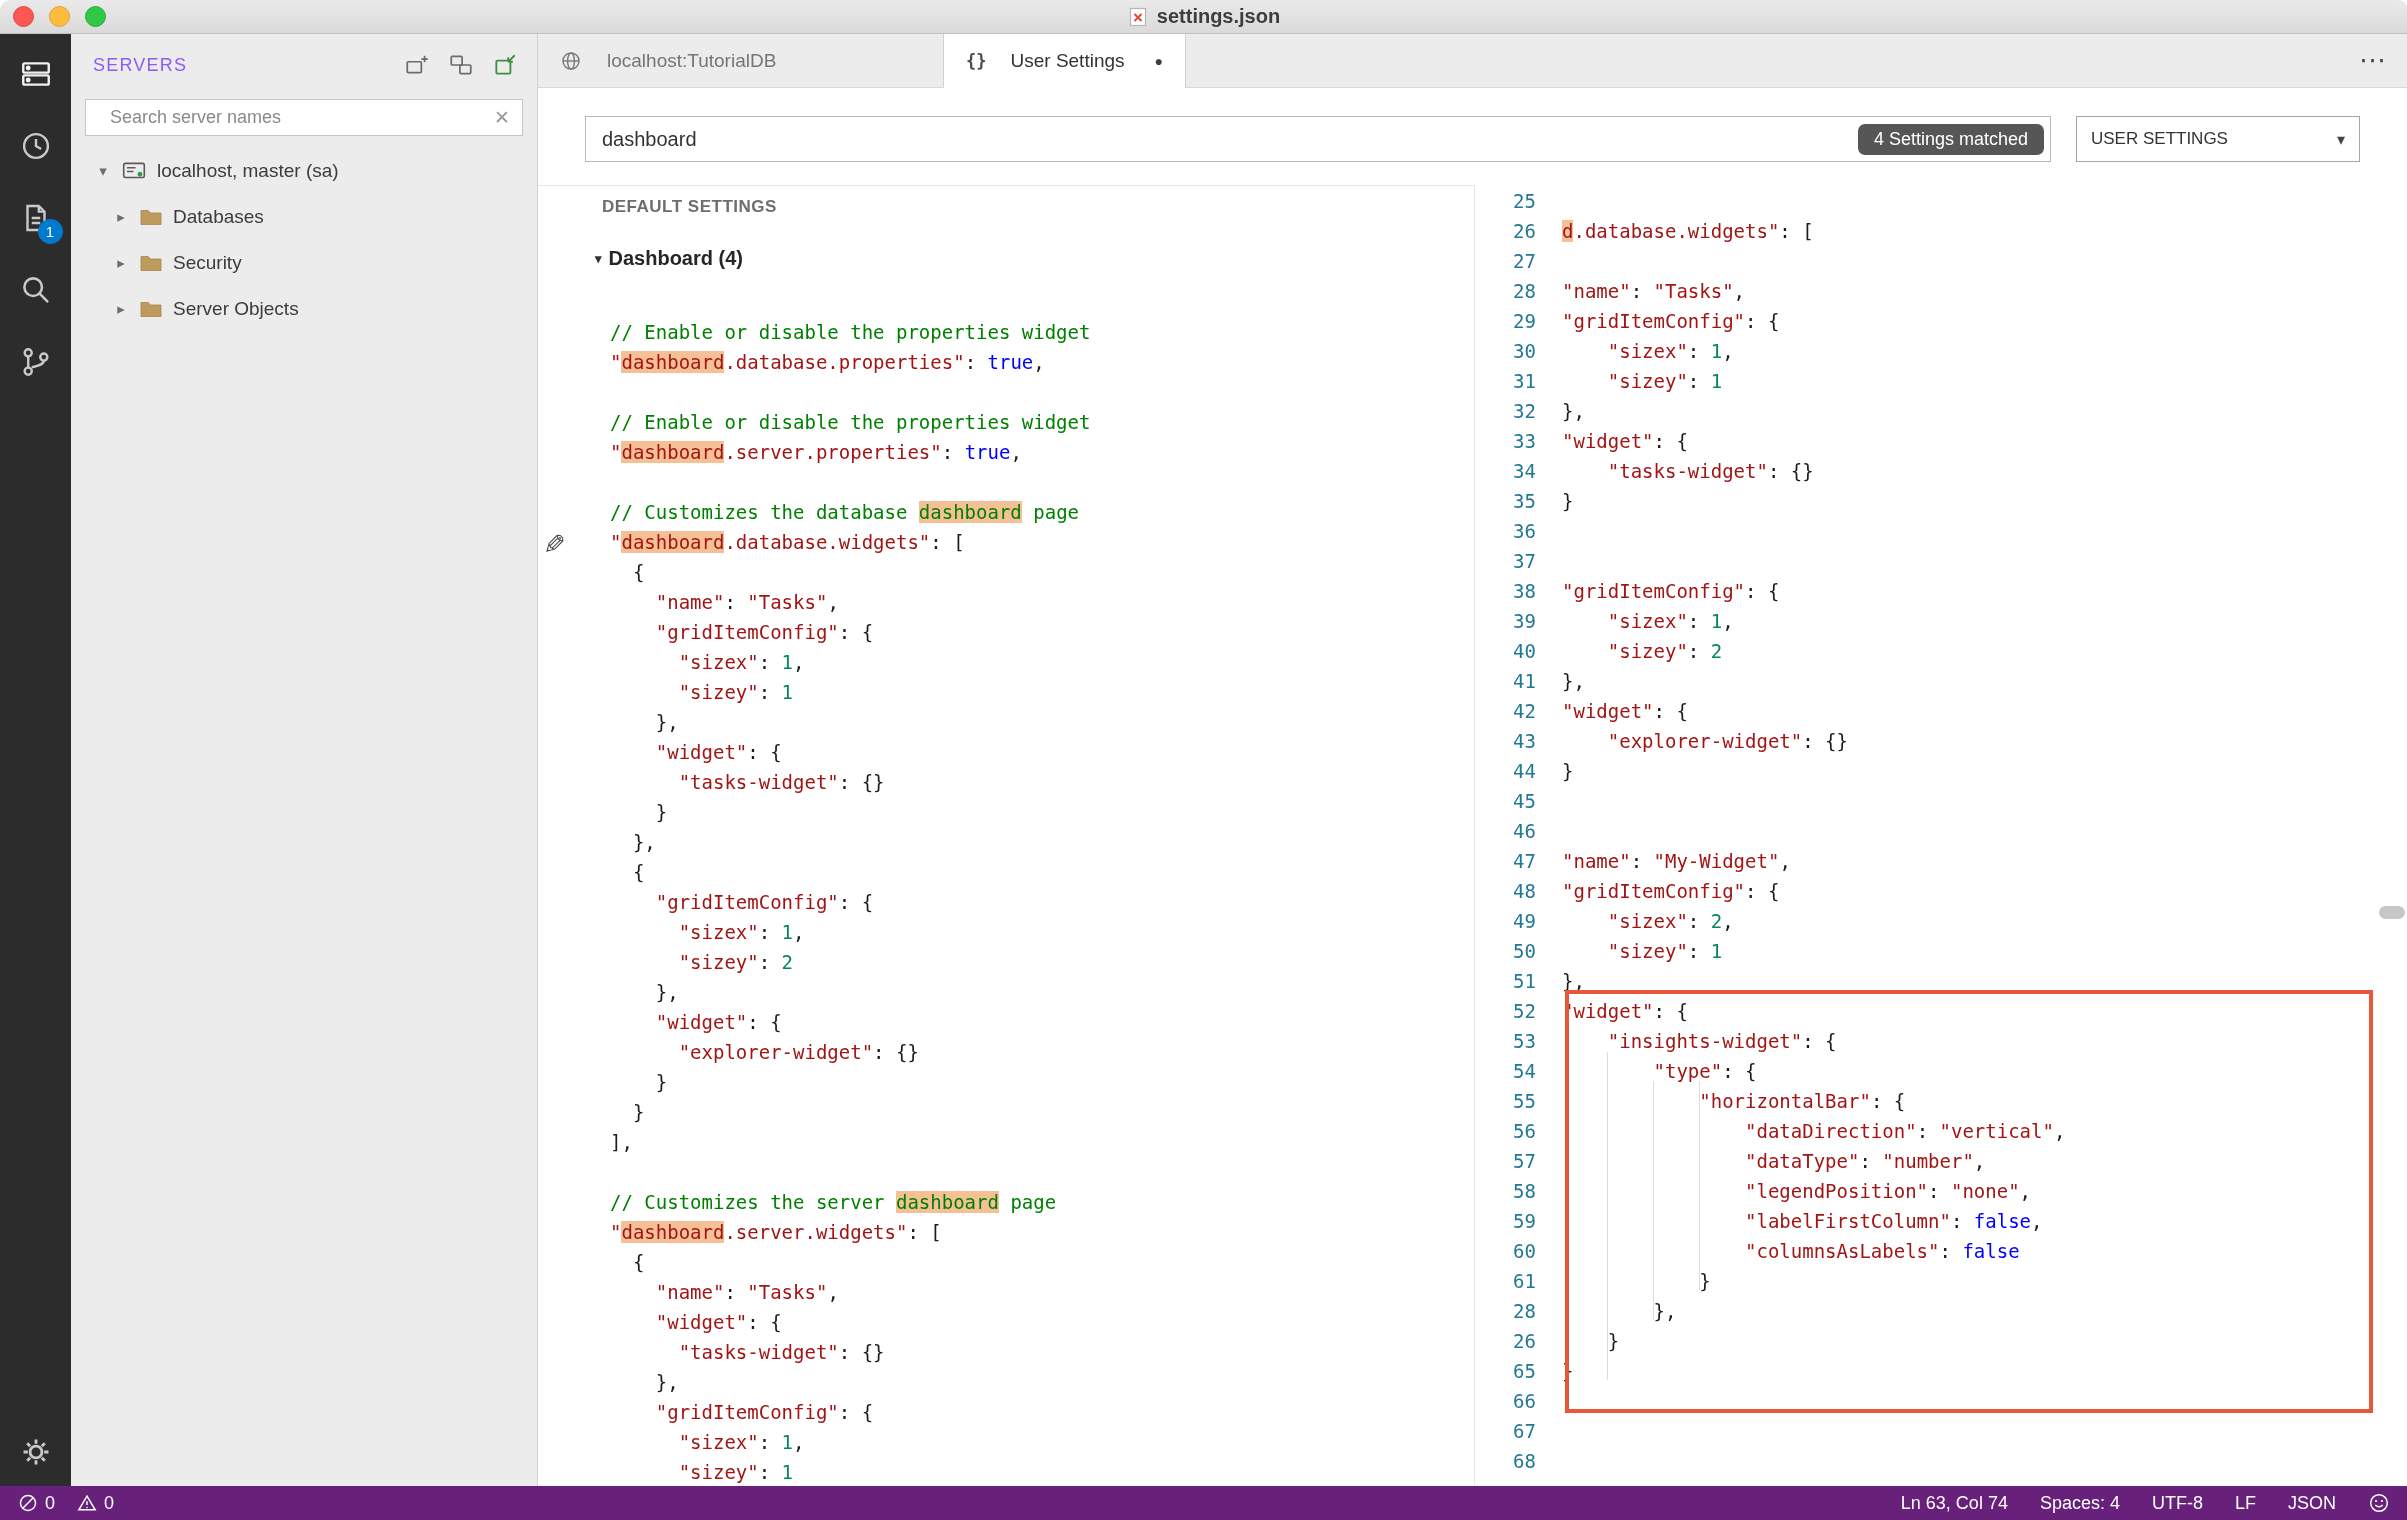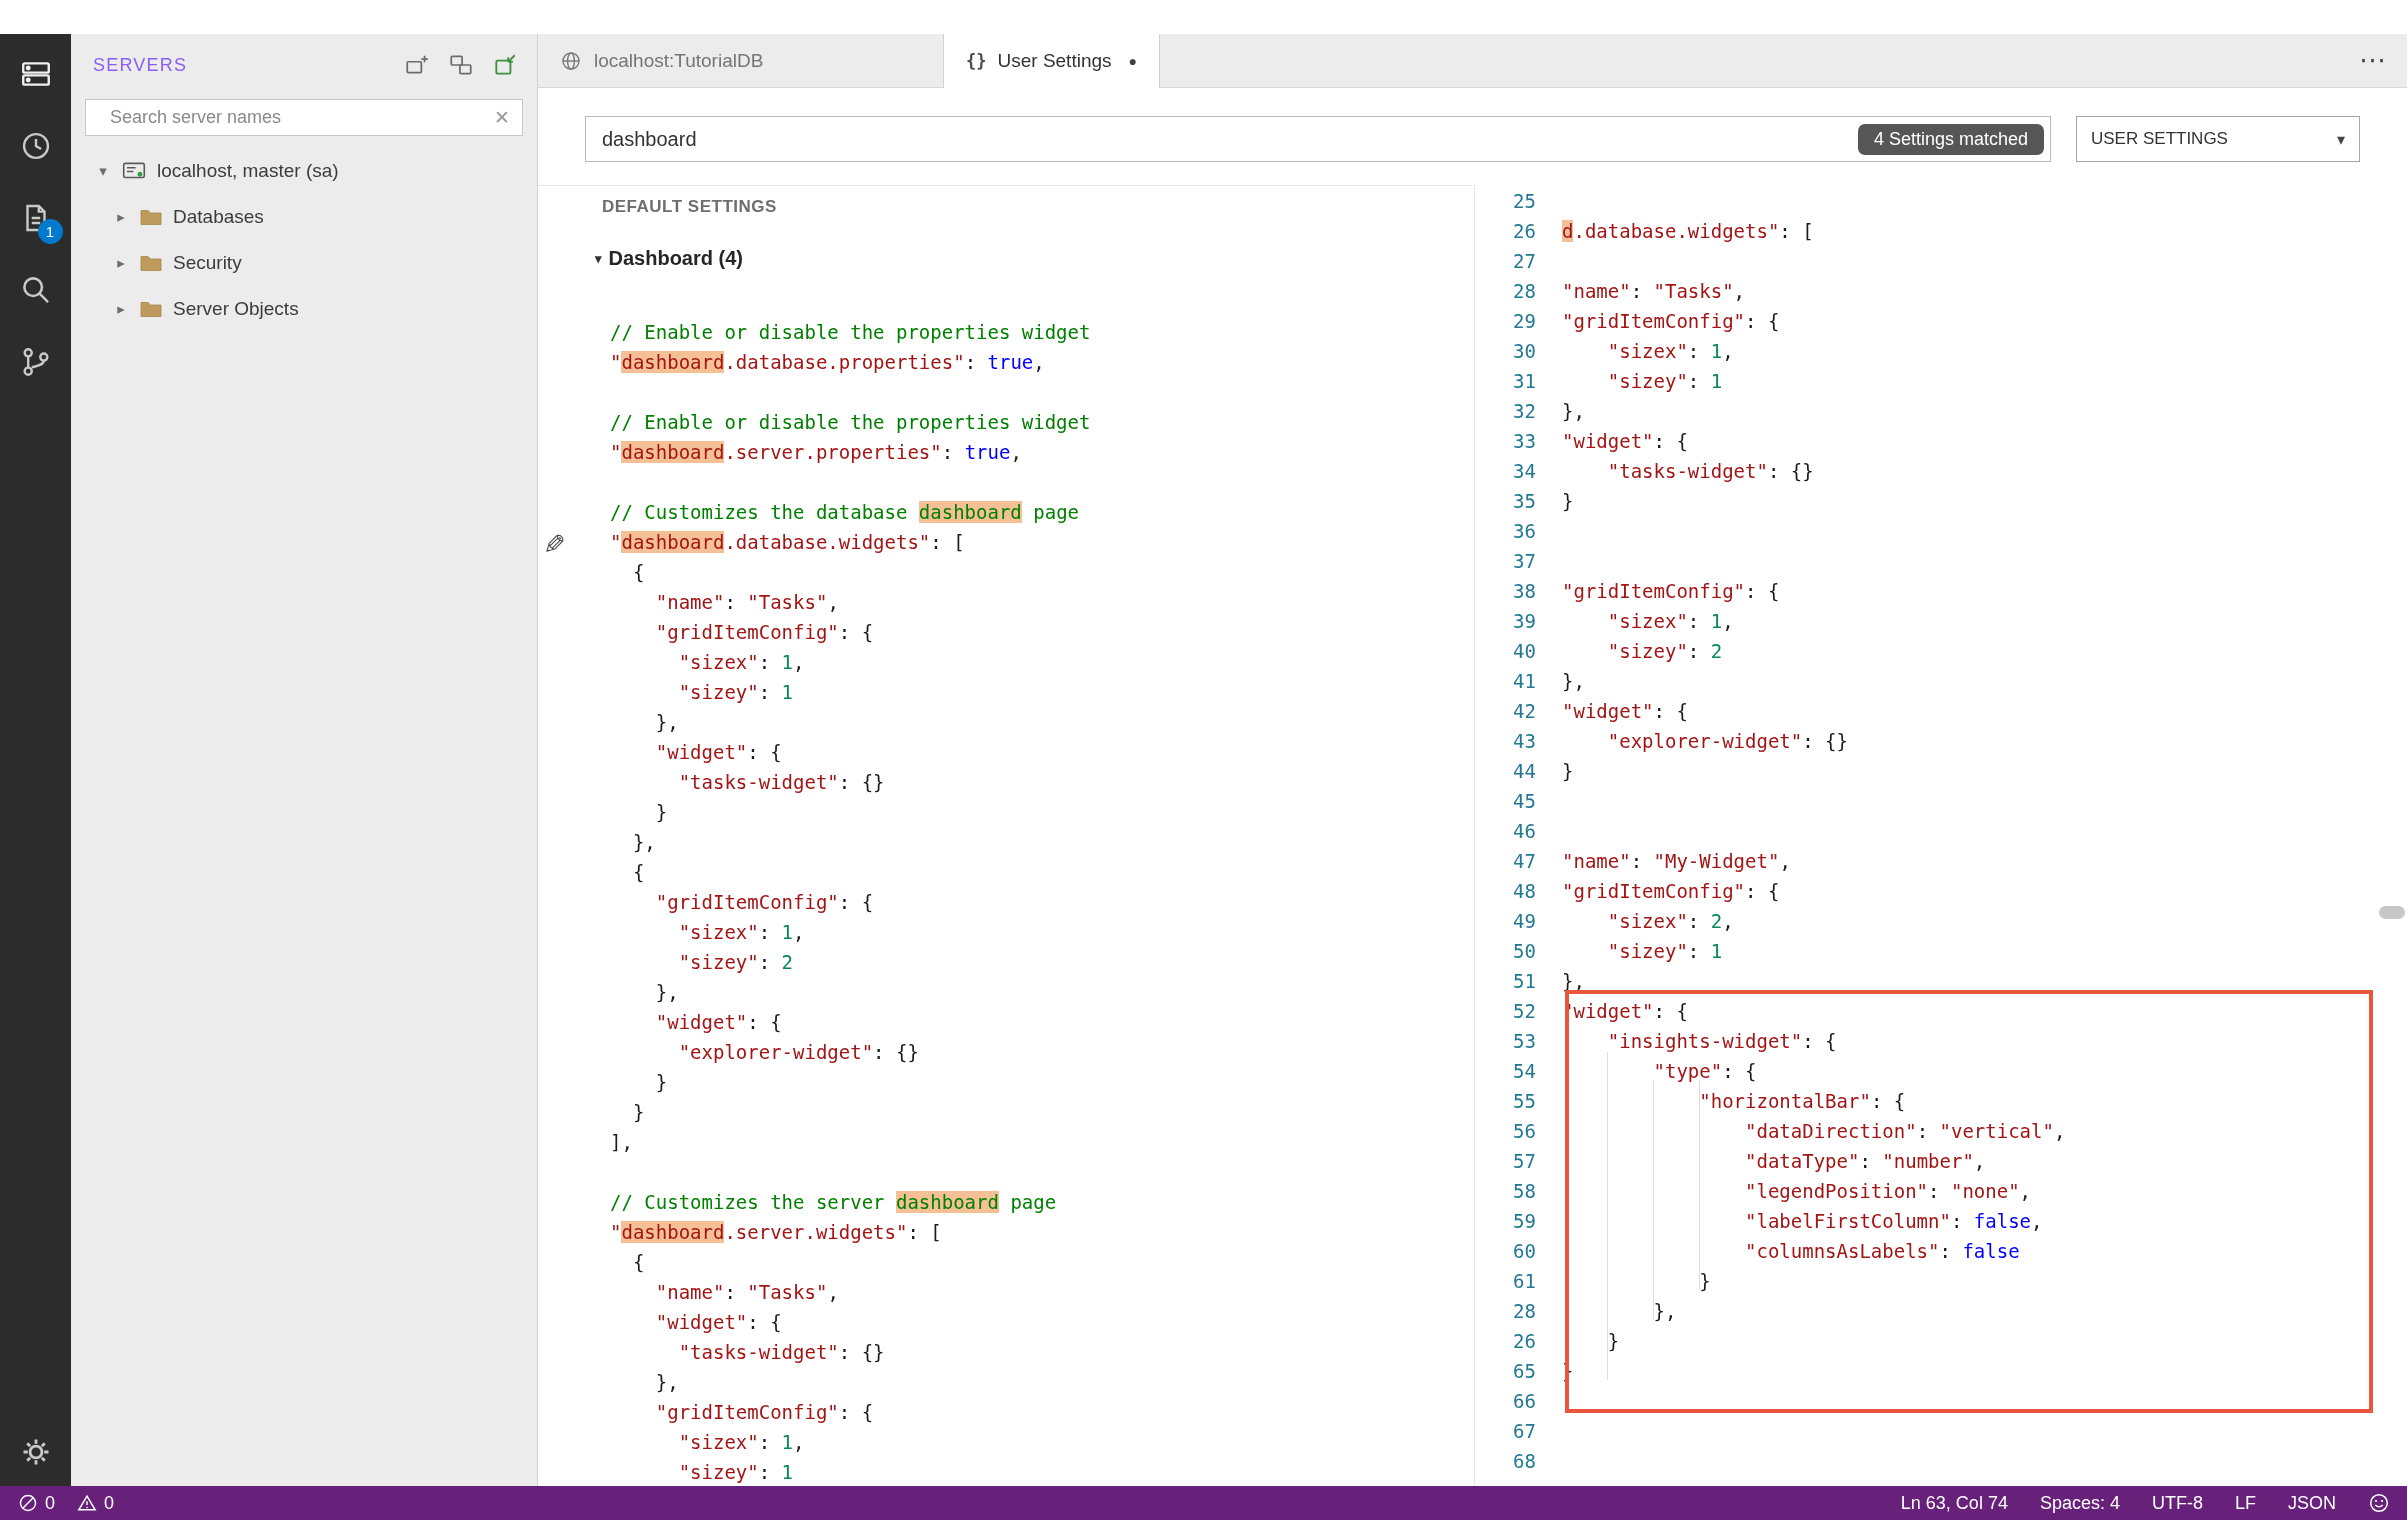--- a/index.html
+++ b/index.html
@@ -34,21 +34,21 @@
   .clear-icon{color:#9a9a9a;font-size:19px;cursor:pointer;line-height:1;}
   .tree{margin-top:12px;}
   .tree-row{height:46px;display:flex;align-items:center;gap:10px;font-size:19px;color:#3C3C3C;cursor:pointer;}
   .tree-row.root{padding-left:24px;}
   .tree-row.child{padding-left:42px;}
   .chev{font-size:15px;color:#6d6d6d;width:16px;text-align:center;}
 
   
   .editor{position:absolute;left:537px;top:34px;right:0;bottom:34px;background:#fff;}
   .tabbar{position:absolute;top:0;left:0;right:0;height:54px;background:#ECECEC;border-bottom:1px solid #D8D8D8;display:flex;align-items:stretch;}
-  .tab{display:flex;align-items:center;gap:11px;padding:0 22px;font-size:19px;color:#757575;background:#ECECEC;border-right:1px solid #D2D2D2;cursor:pointer;height:53px;}
+  .tab{display:flex;align-items:center;gap:24px;padding:0 22px;font-size:19px;color:#757575;background:#ECECEC;border-right:1px solid #D2D2D2;cursor:pointer;height:53px;}
   .tab.first{width:407px;}
   .tab.active{background:#fff;color:#333;height:54px;z-index:2;}
   .braces-icon{font-family:"DejaVu Sans Mono",monospace;font-size:17px;font-weight:bold;color:#4d4d4d;}
   .mod-dot{font-size:14px;color:#3f3f3f;margin-left:6px;}
   .more-actions{position:absolute;right:22px;top:10px;font-size:27px;color:#4a4a4a;cursor:pointer;}
 
   .toolbar{position:absolute;top:54px;left:0;right:0;height:98px;background:#fff;border-bottom:1px solid #E7E7E7;}
   .settings-search{position:absolute;left:48px;top:28px;width:1466px;height:46px;border:1px solid #B9B9B9;background:#fff;display:flex;align-items:center;}
   .settings-search input{flex:1;height:100%;border:none;outline:none;font-size:20px;color:#333;padding:0 16px;font-family:"Liberation Sans",sans-serif;}
   .match-badge{margin-right:6px;background:var(--badge-bg,#565656);color:#fff;font-size:18px;padding:5px 16px;border-radius:7px;white-space:nowrap;}
@@ -94,20 +94,34 @@
   .status-left .gap{width:8px;}
   .status-right{margin-left:auto;display:flex;align-items:center;gap:32px;}
   .status-right span{cursor:pointer;white-space:nowrap;}
   svg{display:block;}
 </style>
 </head>
 <body>
 
 <div class="app">
 
+  <div class="titlebar">
+    <div class="traffic">
+      <span class="tl red"></span>
+      <span class="tl yellow"></span>
+      <span class="tl green"></span>
+    </div>
+    <div class="title-center">
+      <svg width="20" height="20" viewBox="0 0 20 20">
+          <rect x="2.5" y="1.5" width="15" height="17" fill="#fff" stroke="#B5B5B5" stroke-width="1.2"></rect>
+          <path d="M6.5 7 L13.5 14 M13.5 7 L6.5 14" stroke="#E0443E" stroke-width="2" fill="none"></path>
+        </svg>
+      <span>settings.json</span>
+    </div>
+  </div>
 
   <div class="activitybar">
     <div class="ab-item">
       <svg width="34" height="34" viewBox="0 0 24 24" fill="none" stroke="#F0F0F0" stroke-width="1.7">
           <rect x="3" y="4.5" width="18" height="6.5" rx="1"></rect>
           <rect x="3" y="13" width="18" height="6.5" rx="1"></rect>
           <circle cx="6.5" cy="7.7" r="0.9" fill="#F0F0F0"></circle>
           <circle cx="6.5" cy="16.2" r="0.9" fill="#F0F0F0"></circle>
         </svg>
     </div>

